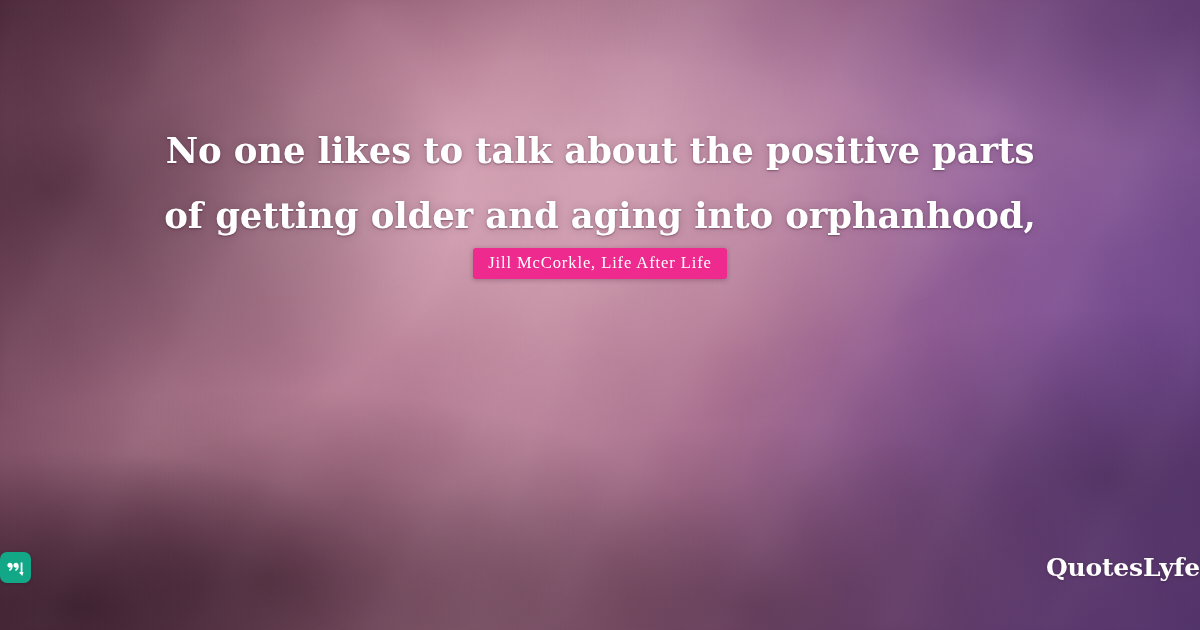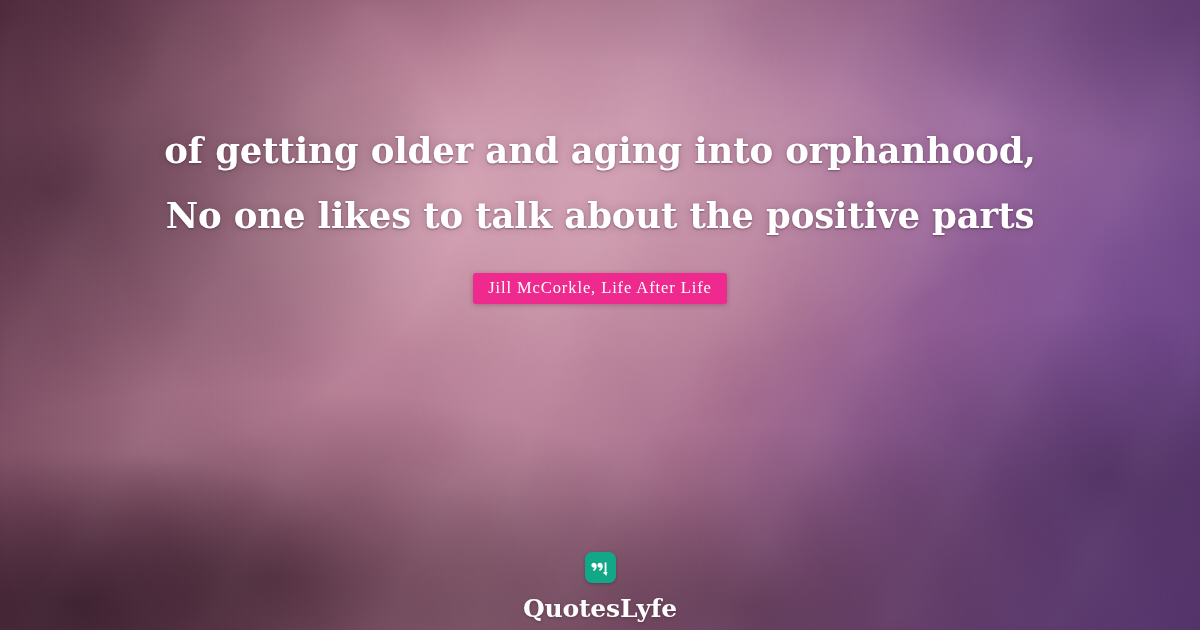--- a/index.html
+++ b/index.html
@@ -113,21 +113,20 @@
     font-size: 35.5px;
     line-height: 65px;
     letter-spacing: -0.15px;
     white-space: nowrap;
     text-shadow:
       0 1px 2px rgba(60,24,46,0.45),
       0 0 10px rgba(70,30,54,0.22);
   }
 
   #attribution-wrap {
-    margin-top: 25px;
     display: flex;
   }
 
   #attribution-badge {
     background: #ef2a8e;
     color: #ffffff;
     font-family: "Liberation Serif", "DejaVu Serif", serif;
     font-weight: 400;
     font-size: 16.5px;
     letter-spacing: 0.9px;
@@ -140,21 +139,20 @@
 
   #brand {
     position: absolute;
     left: 0;
     right: 0;
     top: 552px;
     display: flex;
     align-items: center;
     justify-content: space-between;
     gap: 11px;
-    flex-direction: column;
   }
 
   #brand-icon {
     width: 31px;
     height: 31px;
     border-radius: 7px;
     background: #12a887;
     display: flex;
     align-items: center;
     justify-content: center;
@@ -177,22 +175,22 @@
 
   <div class="bg-layer" id="bg-base"></div>
   <div class="bg-layer" id="bg-blooms"></div>
   <div class="bg-layer" id="bg-shadows"></div>
   <div class="bg-layer" id="bg-wisps"></div>
   <div class="bg-layer" id="bg-vignette"></div>
 
   <div id="content">
 
     <div id="quote-block">
+      <div class="quote-line">No one likes to talk about the positive parts</div>
       <div class="quote-line">of getting older and aging into orphanhood,</div>
-      <div class="quote-line">No one likes to talk about the positive parts</div>
     </div>
 
     <div id="attribution-wrap">
       <span id="attribution-badge">Jill McCorkle, Life After Life</span>
     </div>
 
     <div id="brand">
       <span id="brand-icon">
         <svg width="22" height="22" viewBox="0 0 24 24" aria-hidden="true">
           <g fill="#ffffff">

